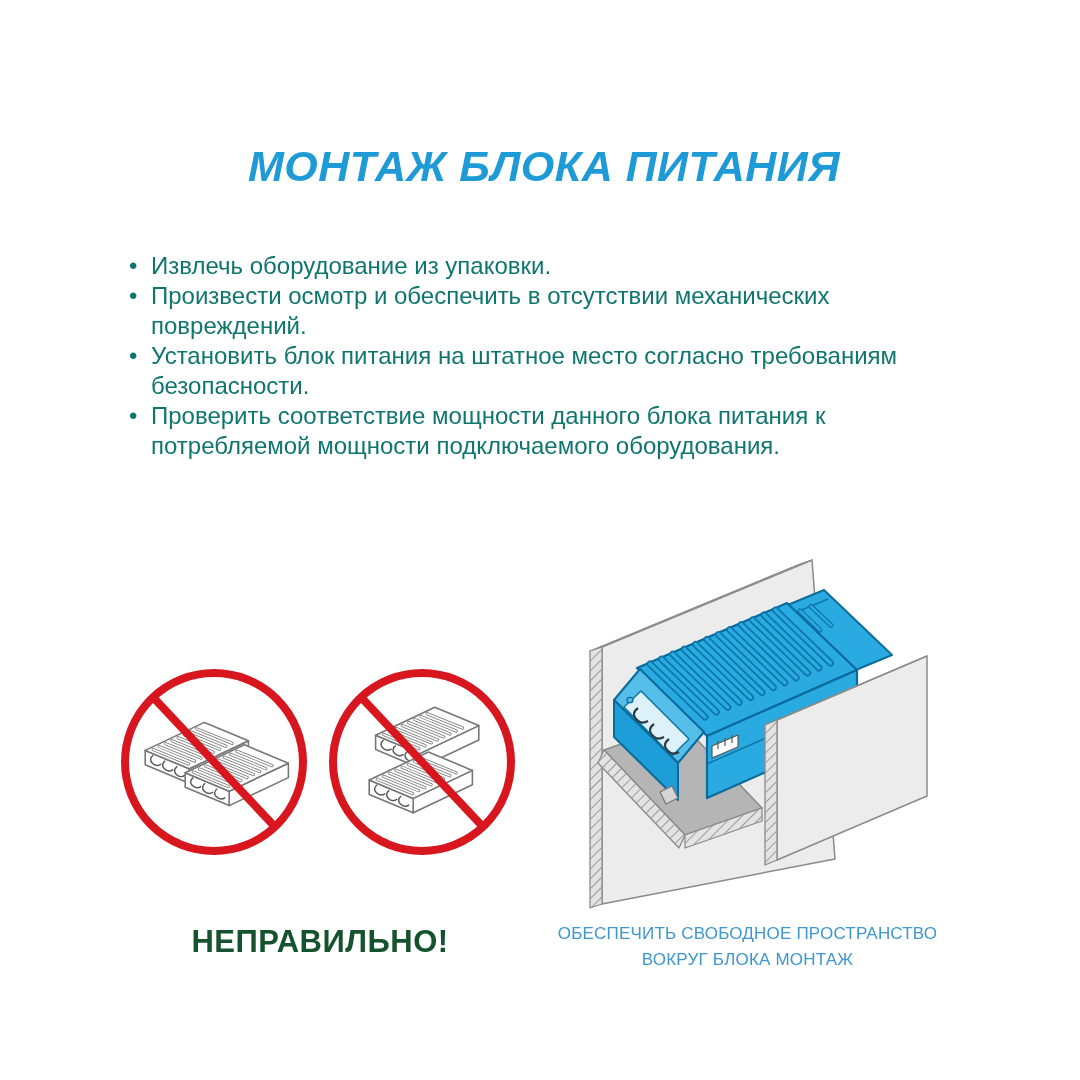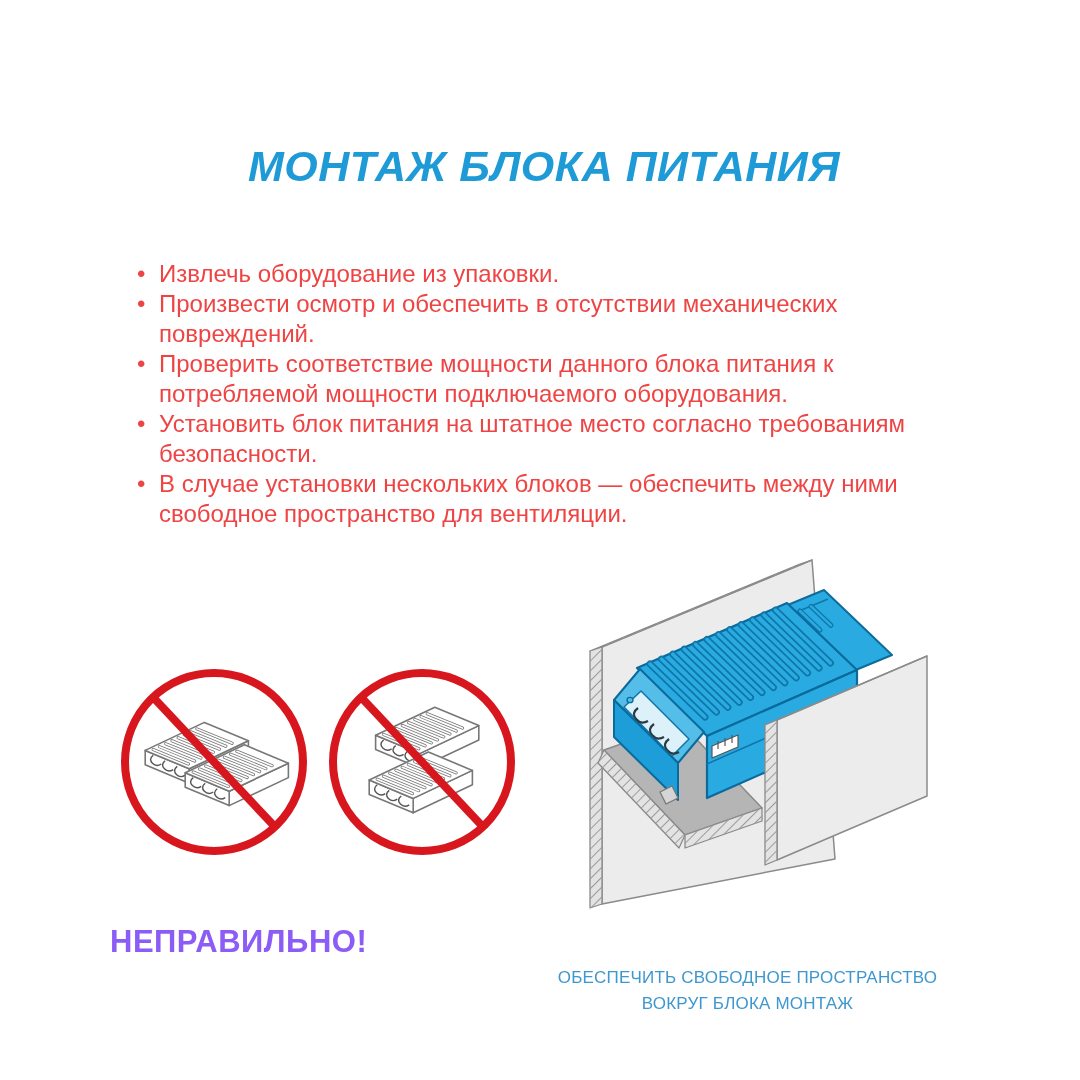--- a/index.html
+++ b/index.html
@@ -8,52 +8,50 @@
     font-family:"Liberation Sans","DejaVu Sans",sans-serif; overflow:hidden;
   }
   .title {
     position:absolute; top:138px; left:0; width:100%; margin:4px;
     text-align:center; font-size:43px; font-weight:700; letter-spacing:0.5px;
     color:#1E9AD6;
     font-style:italic;
   }
   .instruction-list {
     position:absolute; left:128px; top:251px; width:816px;
-    margin:8px; padding:0; list-style:none;
-    font-size:24px; line-height:30px; color:#ef4444;
+    margin:0; padding:0; list-style:none;
+    font-size:24px; line-height:30px; color:#0f766e;
   }
   .instruction-list li { position:relative; padding-left:23px; }
   .instruction-list li::before { content:"\2022"; position:absolute; left:1px; top:0; }
   .wrong-illustrations { position:absolute; left:110px; top:658px; }
   .correct-illustration { position:absolute; left:562px; top:550px; }
   .wrong-caption {
     position:absolute; left:110px; top:924px; width:420px;
-    font-size:31px; font-weight:700; letter-spacing:0.5px;
-    color:#8b5cf6;
+    text-align:center; font-size:31px; font-weight:700; letter-spacing:0.5px;
+    color:#14532d;
   }
   .correct-caption {
     position:absolute; left:540px; top:921px; width:415px;
     text-align:center; font-size:17px; line-height:26px; letter-spacing:0.2px;
     color:#3E97CE;
-    margin-top:44px;
   }
 </style>
 </head>
 <body>
 
 <div class="page">
 
   <h1 class="title">МОНТАЖ БЛОКА ПИТАНИЯ</h1>
 
   <ul class="instruction-list">
     <li>Извлечь оборудование из упаковки.</li>
     <li>Произвести осмотр и обеспечить в отсутствии механических повреждений.</li>
+    <li>Установить блок питания на штатное место согласно требованиям безопасности.</li>
     <li>Проверить соответствие мощности данного блока питания к потребляемой мощности подключаемого оборудования.</li>
-    <li>Установить блок питания на штатное место согласно требованиям безопасности.</li>
-    <li>В случае установки нескольких блоков — обеспечить между ними свободное пространство для вентиляции.</li>
   </ul>
 
   <svg class="wrong-illustrations" width="420" height="212" viewBox="0 0 420 212">
     <defs>
       <g id="psu-mini">
         <polygon points="69,75 143,40 143,58 69,93" fill="#ffffff" stroke="#777777" stroke-width="2" stroke-linejoin="round"></polygon>
         <polygon points="14,52 69,75 69,93 14,70" fill="#ffffff" stroke="#777777" stroke-width="2" stroke-linejoin="round"></polygon>
         <polygon points="14,52 88,17 143,40 69,75" fill="#ffffff" stroke="#777777" stroke-width="2" stroke-linejoin="round"></polygon>
         <g>
             <line x1="24" y1="51" x2="68" y2="69" stroke="#777777" stroke-width="4" stroke-linecap="round"></line>

